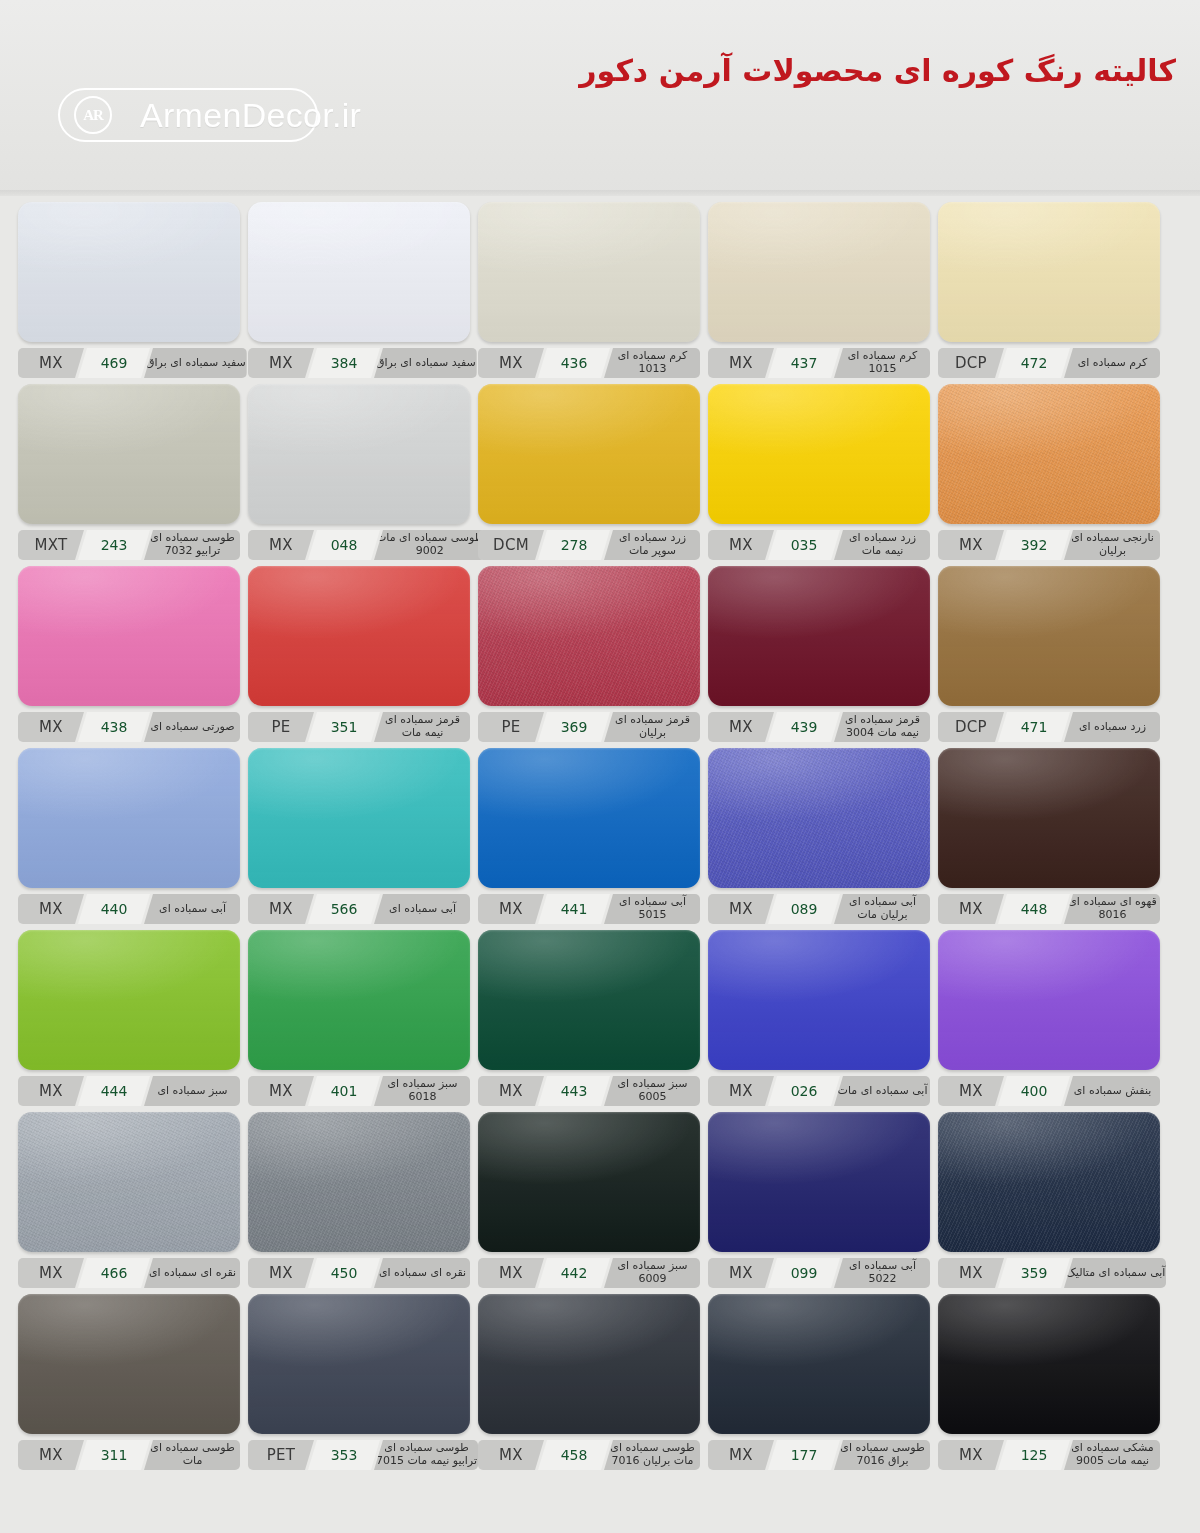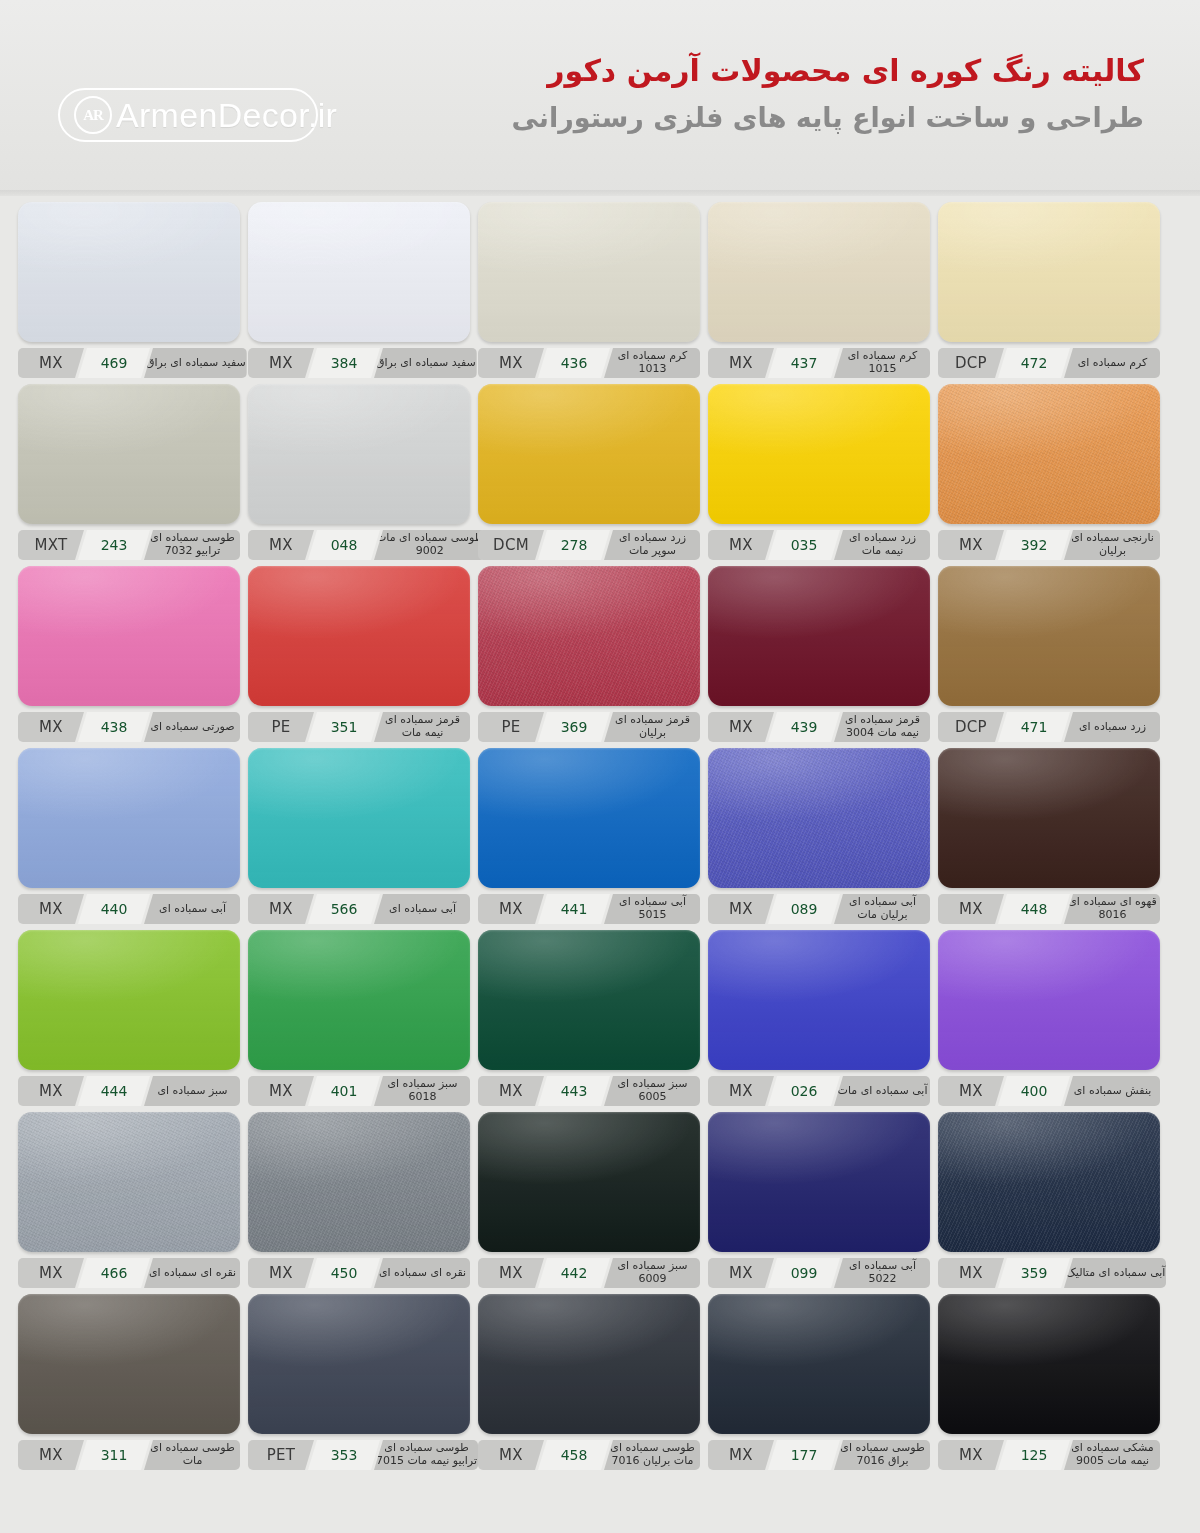--- a/index.html
+++ b/index.html
@@ -29,21 +29,21 @@
   .logo{
     position:absolute;
     left:58px;
     top:88px;
     width:260px;
     height:54px;
     border:2px solid #ffffff;
     border-radius:27px;
     display:flex;
     align-items:center;
-    gap:4px;
+    gap:28px;
     padding:0 14px;
     box-sizing:border-box;
     direction:ltr;
   }
   .logo-mark{
     width:34px;height:34px;
     border:2px solid #ffffff;
     border-radius:50%;
     position:relative;
     flex:0 0 auto;
@@ -57,21 +57,21 @@
   .logo-text{
     color:#ffffff;
     font-family:Liberation Sans, sans-serif;
     font-size:34px;
     letter-spacing:0.3px;
     white-space:nowrap;
     text-shadow:0 1px 1px rgba(0,0,0,0.08);
   }
   .titles{
     position:absolute;
-    right:56px;
+    right:24px;
     top:52px;
     text-align:right;
     direction:rtl;
   }
   .title-main{
     color:#c0181f;
     font-size:30px;
     font-weight:bold;
     line-height:1.25;
     white-space:nowrap;
@@ -178,21 +178,20 @@
 </head>
 <body>
 
 <div class="header">
   <div class="logo">
     <span class="logo-mark">AR</span>
     <span class="logo-text">ArmenDecor.ir</span>
   </div>
   <div class="titles">
     <div class="title-main">کالیته رنگ کوره ای محصولات آرمن دکور</div>
-    <div class="title-sub">طراحی و ساخت انواع پایه های فلزی رستورانی</div>
   </div>
 </div>
 
 <div class="grid" id="grid">
     <div class="row">
       <div class="cell">
         <div class="chip" style="background: rgb(223, 228, 236);"></div>
         <div class="label">
           <div class="lab-code">MX</div>
           <div class="lab-num">469</div>

